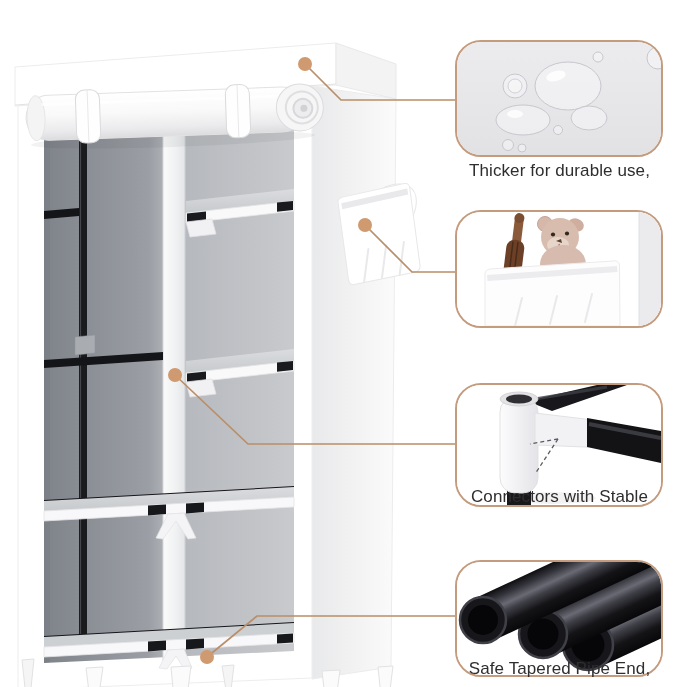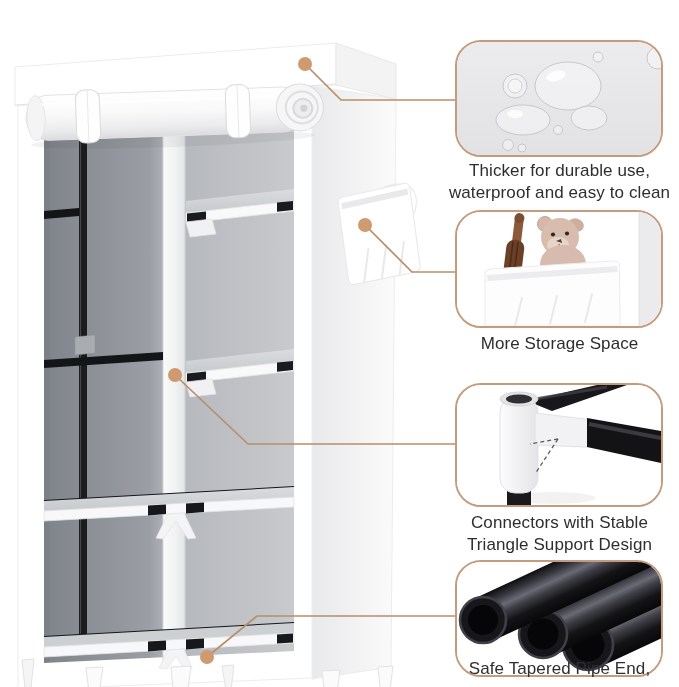--- a/index.html
+++ b/index.html
@@ -305,26 +305,23 @@
             <rect x="-4" y="-23" width="240" height="46" fill="url(#c4-pipe)"></rect>
           </g>
         <circle cx="26" cy="58" r="23" fill="#17171b" stroke="#404048" stroke-width="2.5"></circle>
         <circle cx="26" cy="58" r="15" fill="#060608"></circle>
       </g>
     </svg>
   </div>
 
   <div class="caption" style="top:122px">
     <div>Thicker for durable use,</div>
-    <div>waterproof and easy to clean</div>
   </div>
   <div class="caption" style="top:295px">
-    <div>More Storage Space</div>
-  </div>
-  <div class="caption" style="top:474px">
+  </div>
+  <div class="caption" style="top:448px">
     <div>Connectors with Stable</div>
-    <div>Triangle Support Design</div>
   </div>
   <div class="caption" style="top:620px">
     <div>Safe Tapered Pipe End,</div>
   </div>
 
 </div>
 
 </body></html>

